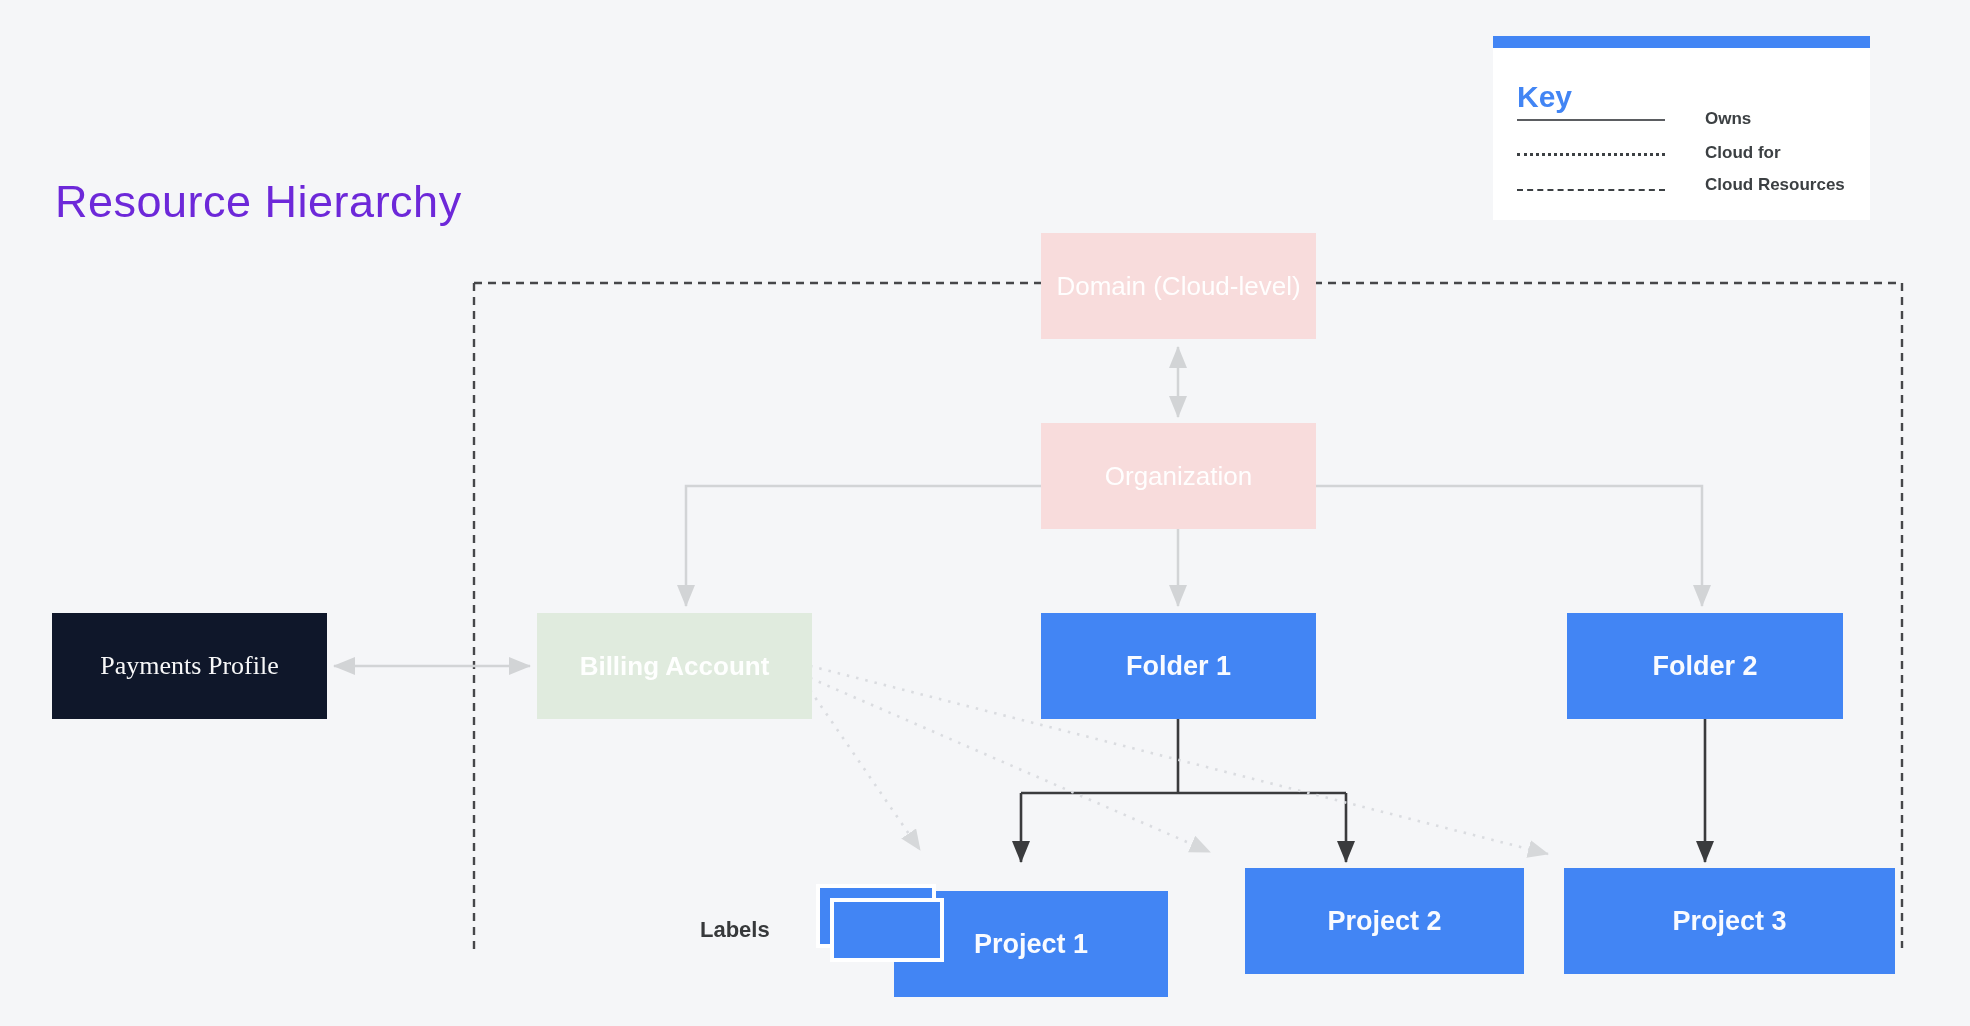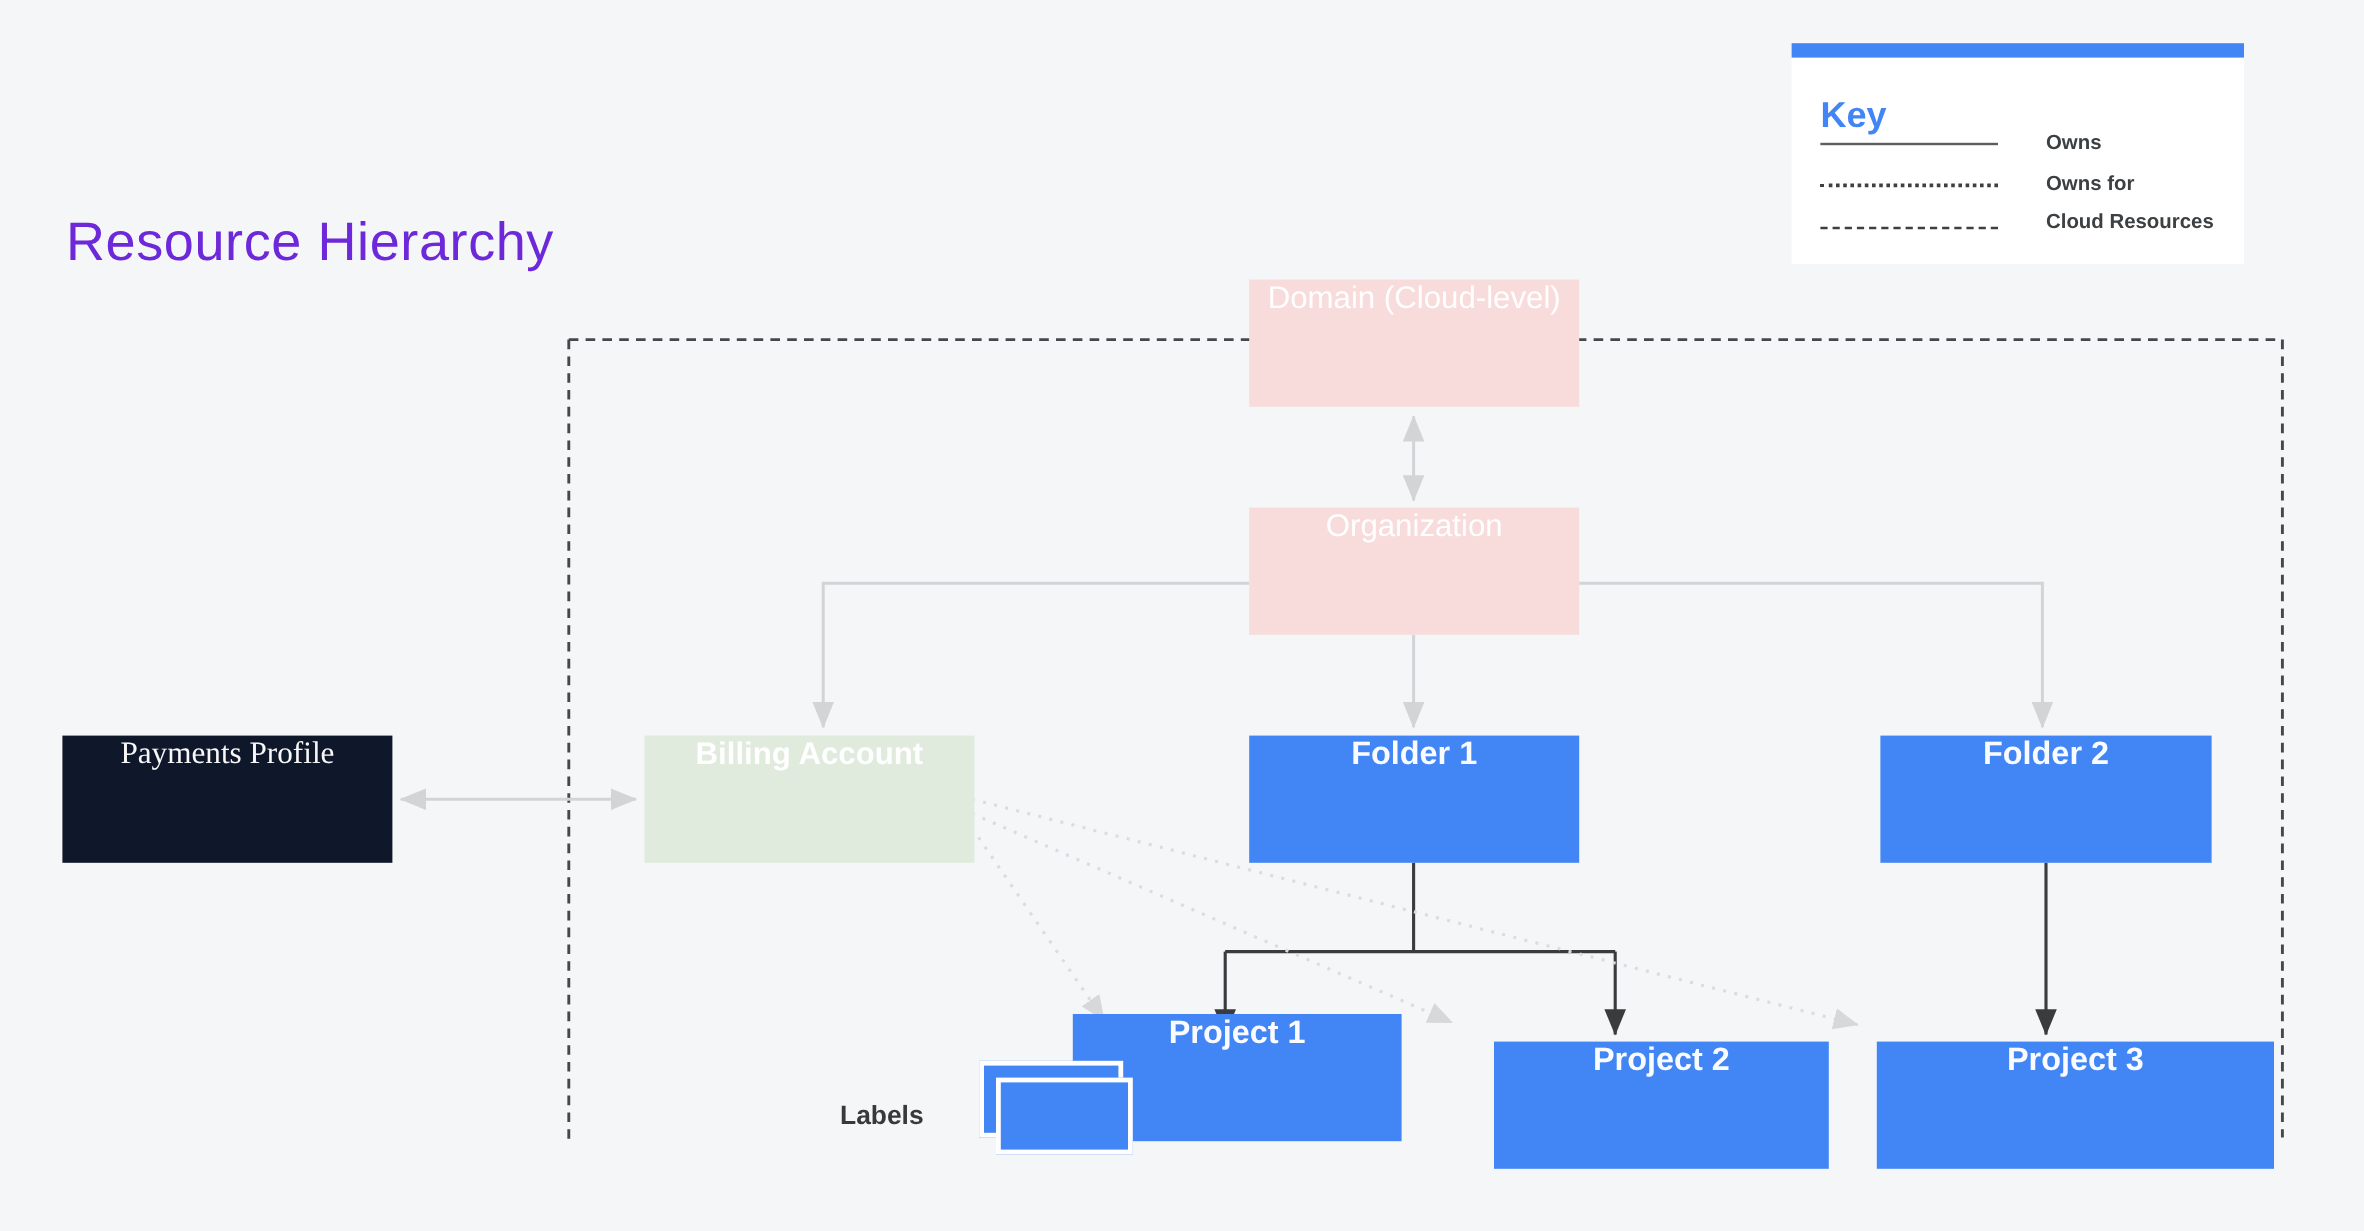--- a/index.html
+++ b/index.html
@@ -8,34 +8,34 @@
     background:#f5f6f8;
     font-family:"Liberation Sans",sans-serif;
   }
   .title{
     position:absolute;left:55px;top:176px;margin:0;
     font-size:45px;font-weight:400;color:#6d28d9;letter-spacing:.5px;
   }
   svg.wires{position:absolute;left:0;top:0;z-index:1;}
   .node{
     position:absolute;width:275px;height:106px;z-index:2;
-    display:flex;justify-content:center;
+    display:flex;align-items:center;justify-content:center;
     font-size:26px;color:rgba(255,255,255,.97);white-space:nowrap;
   }
   .node--pink{background:#f8dcdc;}
   .node--cream{background:#0f172a;font-family:Liberation Serif, serif;}
   .node--green{background:#e0ebde;font-weight:bold;}
   .node--blue{background:#4285f4;font-weight:700;font-size:27px;}
   .n-domain{left:1041px;top:233px;}
   .n-org{left:1041px;top:423px;}
   .n-payments{left:52px;top:613px;}
   .n-billing{left:537px;top:613px;}
   .n-folder1{left:1041px;top:613px;}
   .n-folder2{left:1567px;top:613px;width:276px;}
-  .n-project1{left:894px;top:845px;width:274px;}
+  .n-project1{left:894px;top:891px;width:274px;}
   .n-project2{left:1229px;top:868px;width:279px;margin-left:16px;}
   .n-project3{left:1564px;top:868px;width:331px;}
   
   .labels-text{
     position:absolute;left:700px;top:917px;z-index:4;
     font-size:22px;font-weight:700;color:#37393b;
   }
   .labels-icon{position:absolute;left:816px;top:884px;width:132px;height:82px;z-index:3;}
   .labels-icon .card{
     position:absolute;background:#4285f4;border:4px solid #ffffff;box-sizing:border-box;
@@ -148,19 +148,19 @@
   </div>
 
   <div class="key">
     <div class="bar"></div>
     <h2 class="heading">Key</h2>
 
     <div class="sample solid"></div>
     <div class="lbl owns">Owns</div>
 
     <div class="sample dotted"></div>
-    <div class="lbl pays">Owns for</div>
+    <div class="lbl pays">Cloud for</div>
 
     <div class="sample dashed"></div>
     <div class="lbl cloud">Cloud Resources</div>
   </div>
 
 </div>
 
 </body></html>

